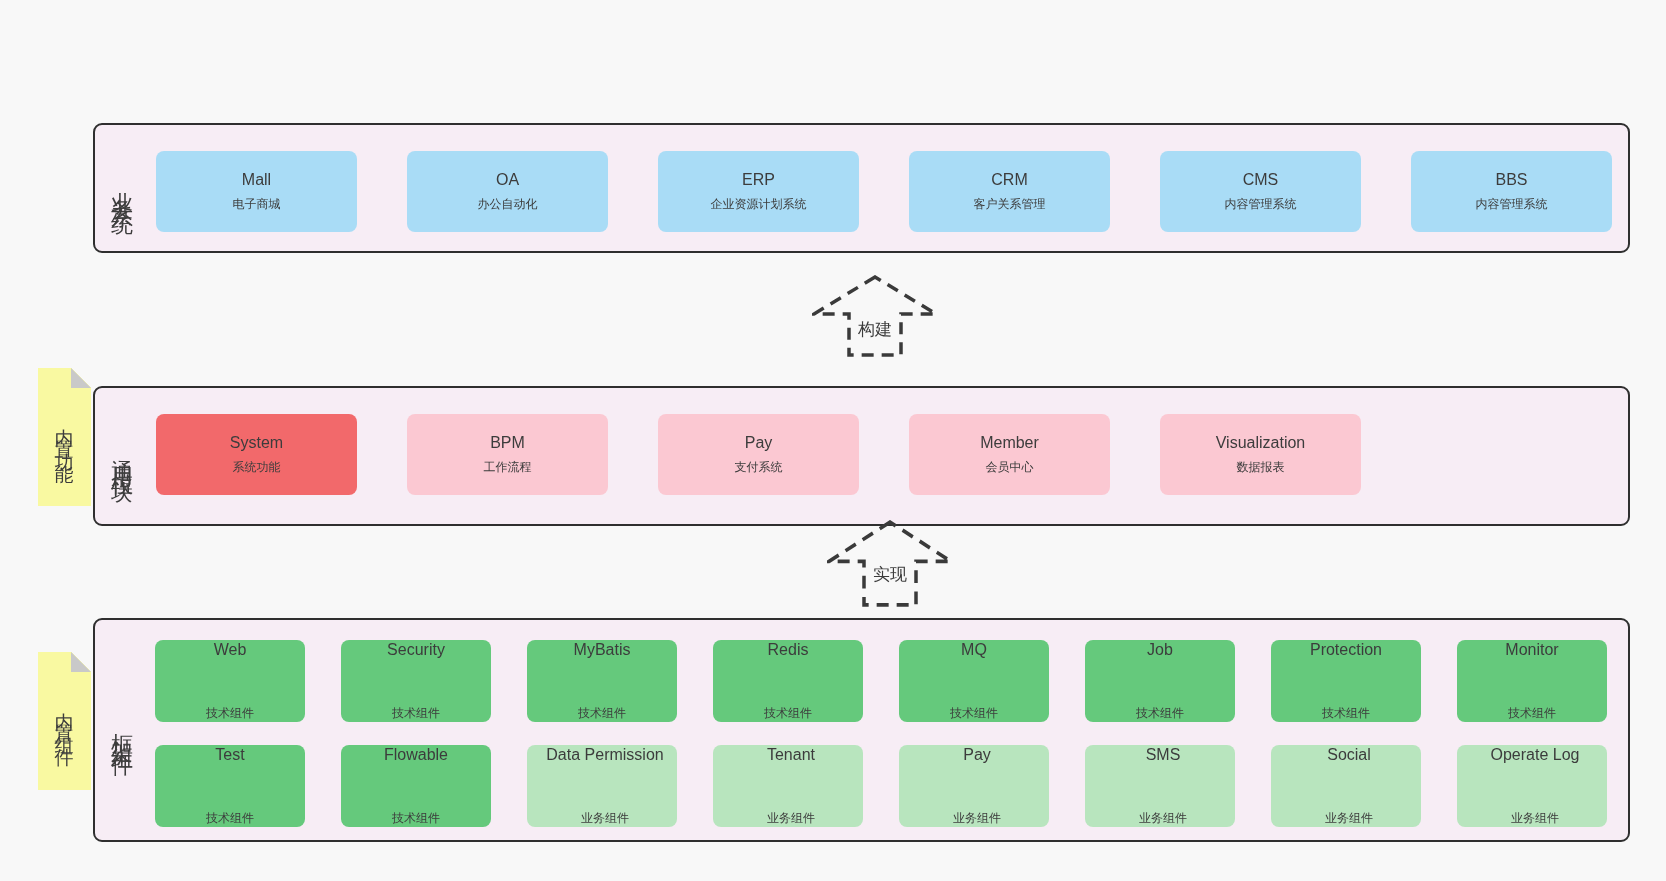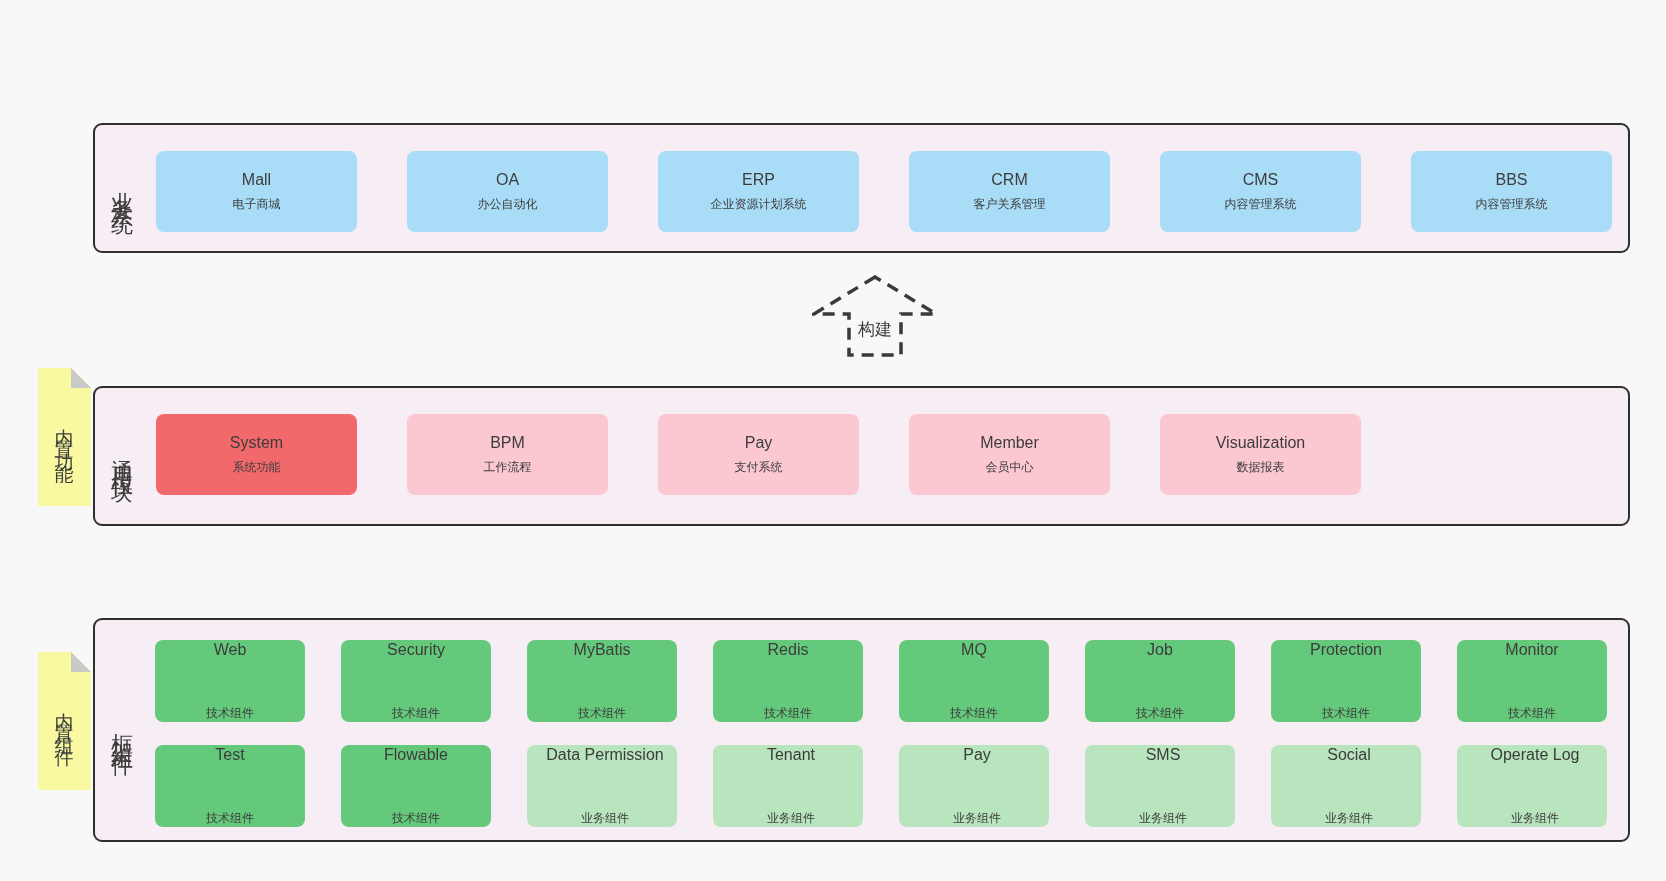--- a/index.html
+++ b/index.html
@@ -147,20 +147,26 @@
     <div class="t">Visualization</div>
     <div class="s">数据报表</div>
   </div>
       </div>
   </section>
   <div class="note" id="note-modules">
     <span class="note-text">内置功能</span>
     <div class="note-fold"></div>
   </div>
 
+  <div class="arrow" id="arrow-implement">
+    <svg viewBox="0 0 126 82" preserveAspectRatio="none">
+      <path d="M63 2 L2 39 L37 39 L37 80 L89 80 L89 39 L124 39 Z"></path>
+    </svg>
+    <span class="arrow-label">实现</span>
+  </div>
 
   <section class="panel" id="panel-framework">
     <div class="panel-label">框架组件</div>
     <div class="box-row box-row-1">
         <div class="box v-green">
     <div class="t">Web</div>
     <div class="s">技术组件</div>
   </div>
         <div class="box v-green">
     <div class="t">Security</div>

